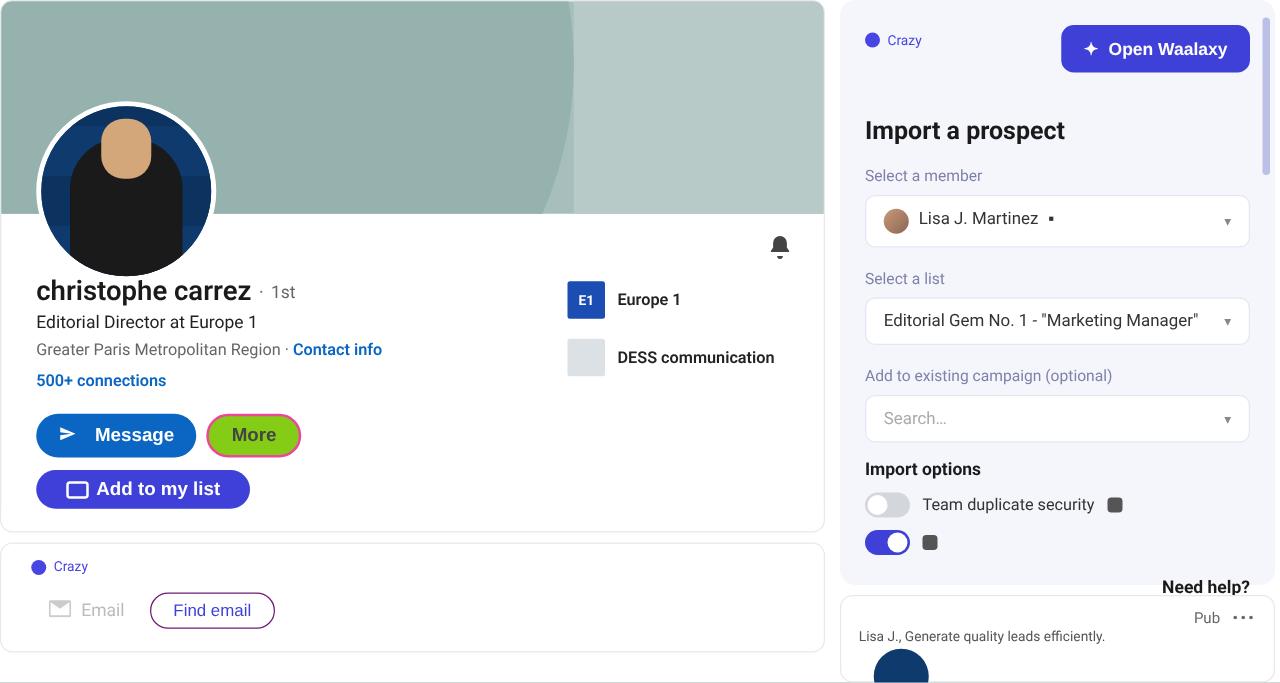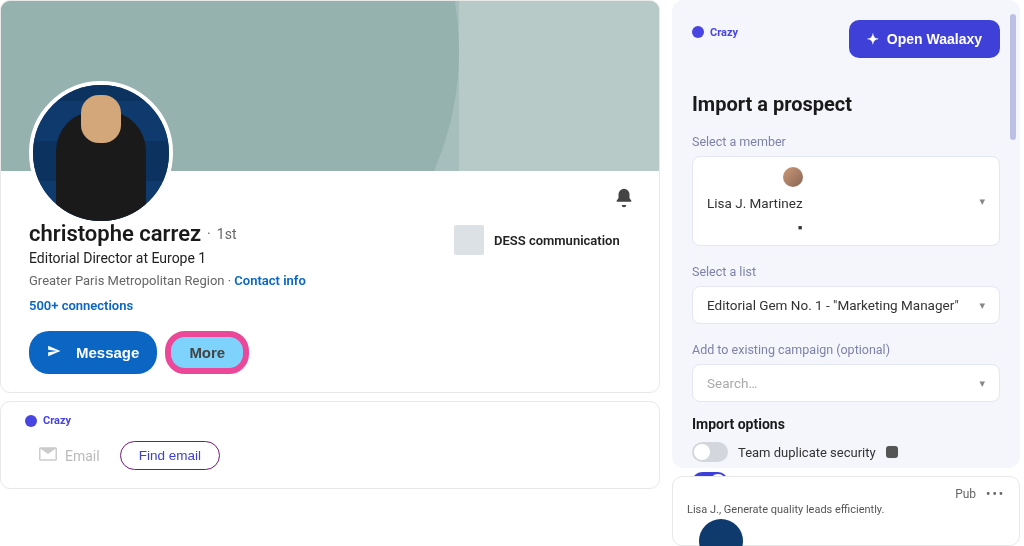--- a/index.html
+++ b/index.html
@@ -113,21 +113,21 @@
     .mutual-row { display:flex; align-items:center; gap:10px; margin-top:8px;}
     .mutual-avatars { display: inline-flex; }
     .mini-avatar { width:28px; height:28px; border-radius:50%; border:2px solid #fff; background: #c4b5a0; margin-left:-8px;}
     .mini-avatar:first-child{margin-left:0; background:#333;}
     .mutual-text { font-size:12.5px; color:#666;}
     .mutual-text b { color:#222; font-weight:600;}
 
     .actions { display: flex; gap: 8px; margin-top: 18px; }
     .btn { display: inline-flex; align-items:center; gap:6px; padding: 7px 18px; border-radius: 20px; font-size: 15px; font-weight:600; cursor:pointer; border: none; }
     .btn-primary { background:#0a66c2; color:#fff;gap:15px; }
-    .btn-outline { background:#7dd3fc; color:#444; border:6px solid #ec4899;text-align:center; }
+    .btn-outline { background:#84cc16; color:#444; border:2px solid #ec4899;text-align:center; }
     .btn-purple { background:#3e40d7; color:#fff; margin-top:10px; padding: 7px 24px;}
     .btn-purple .boxicon { width:18px;height:14px;border:2px solid #fff;border-radius:3px; display:inline-block;}
 
     .right-col-in-card {
       position: absolute;
       top: 224px;
       left: 453px;
       width: 190px;
     }
     .assoc-row { display:flex; align-items:center; gap:10px; margin-bottom:16px;}
@@ -137,21 +137,21 @@
     .assoc-name { font-size:13px; font-weight:600; color:#222;}
 
     .email-card {
       background:#fff;
       border:1px solid #e8e8e8;
       border-radius:10px;
       padding: 12px 24px 18px 24px;
     }
     .crazy-row { display: flex; align-items:center; gap:6px; margin-bottom:14px;}
     .crazy-dot { width:12px;height:12px;border-radius:50%;background:#4845e3;}
-    .crazy-label { font-size:11px; color:#4845e3; font-weight:700;}
+    .crazy-label { font-size:11px; color:#4845e3; font-weight:400;}
     .email-actions { display:flex; gap:20px; align-items:center; padding-left:14px;}
     .email-label { font-size:14px; color:#bbb; display:flex;align-items:center;gap:8px;}
     .find-email-btn { border:1px solid #701a75; color:#3e40d7; background:#fff; border-radius:18px; padding:6px 18px; font-size:13.5px; font-weight:500; cursor:pointer;}
 
     
     .right-pane {
       flex: 1;
       display:flex;
       flex-direction:column;
       gap:8px;
@@ -177,21 +177,21 @@
       border-radius:8px;
       padding:10px 14px;
       display:flex;
       align-items:center;
       justify-content:space-between;
       font-size:13.5px;
       color:#333;
       cursor:pointer;
     }
     .select.search { color:#aaa;}
-    .sel-left { display:flex; align-items:flex-end; gap:8px;flex-direction:column;}
+    .sel-left { display:flex; align-items:flex-start; gap:8px;}
     .mem-avatar { width:20px;height:20px;border-radius:50%;background:linear-gradient(135deg,#c97,#865);}
     .chev { color:#888; font-size:11px;}
 
     .opt-title { font-size:14px; font-weight:700; color:#1a1a1a; margin-top:14px;}
     .toggle-row { display:flex; align-items:center; gap:10px; margin-top:10px;}
     .toggle { width:36px; height:20px; border-radius:10px; position:relative; cursor:pointer;}
     .toggle .knob { width:16px;height:16px;border-radius:50%;background:#fff;position:absolute;top:2px;}
     .toggle.off { background:#d4d6de;}
     .toggle.off .knob { left:2px;}
     .toggle.on { background:#3e40d7;}
@@ -229,20 +229,24 @@
       <div class="avatar-head"></div>
     </div>
     <div class="bell">
       <svg width="22" height="22" viewBox="0 0 24 24" fill="#444">
           <path d="M12 2a6 6 0 0 0-6 6v4l-2 3v1h16v-1l-2-3V8a6 6 0 0 0-6-6zm0 20a2.5 2.5 0 0 0 2.5-2.5h-5A2.5 2.5 0 0 0 12 22z"></path>
         </svg>
     </div>
 
     <div class="right-col-in-card">
       <div class="assoc-row">
+        <div class="assoc-logo e1">E1</div>
+        <div class="assoc-name">Europe 1</div>
+      </div>
+      <div class="assoc-row">
         <div class="assoc-logo dess"></div>
         <div class="assoc-name">DESS communication</div>
       </div>
     </div>
 
     <div class="profile-body">
       <div class="name-row">
         <span class="name">christophe carrez</span>
         <span class="degree">·</span>
         <span class="degree">1st</span>
@@ -257,20 +261,24 @@
         <button class="btn btn-primary">
           <span>
             <svg width="14" height="14" viewBox="0 0 24 24" fill="#fff">
                 <path d="M2 21l21-9L2 3v7l15 2-15 2z"></path>
               </svg>
           </span>
           <span>Message</span>
         </button>
         <button class="btn btn-outline">More</button>
       </div>
+      <button class="btn btn-purple">
+        <span class="boxicon"></span>
+        <span>Add to my list</span>
+      </button>
     </div>
   </div>
 
   <div class="email-card">
     <div class="crazy-row">
       <span class="crazy-dot"></span>
       <span class="crazy-label">Crazy</span>
     </div>
     <div class="email-actions">
       <span class="email-label">

